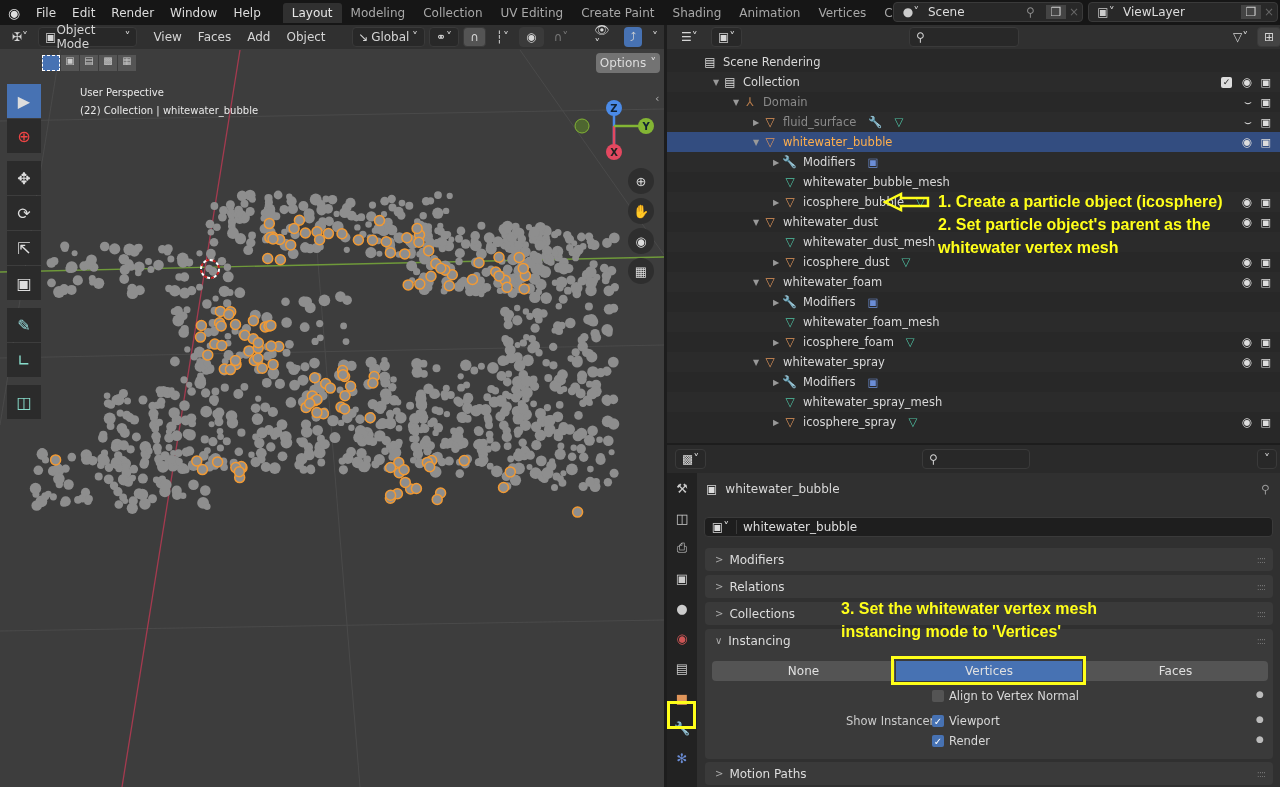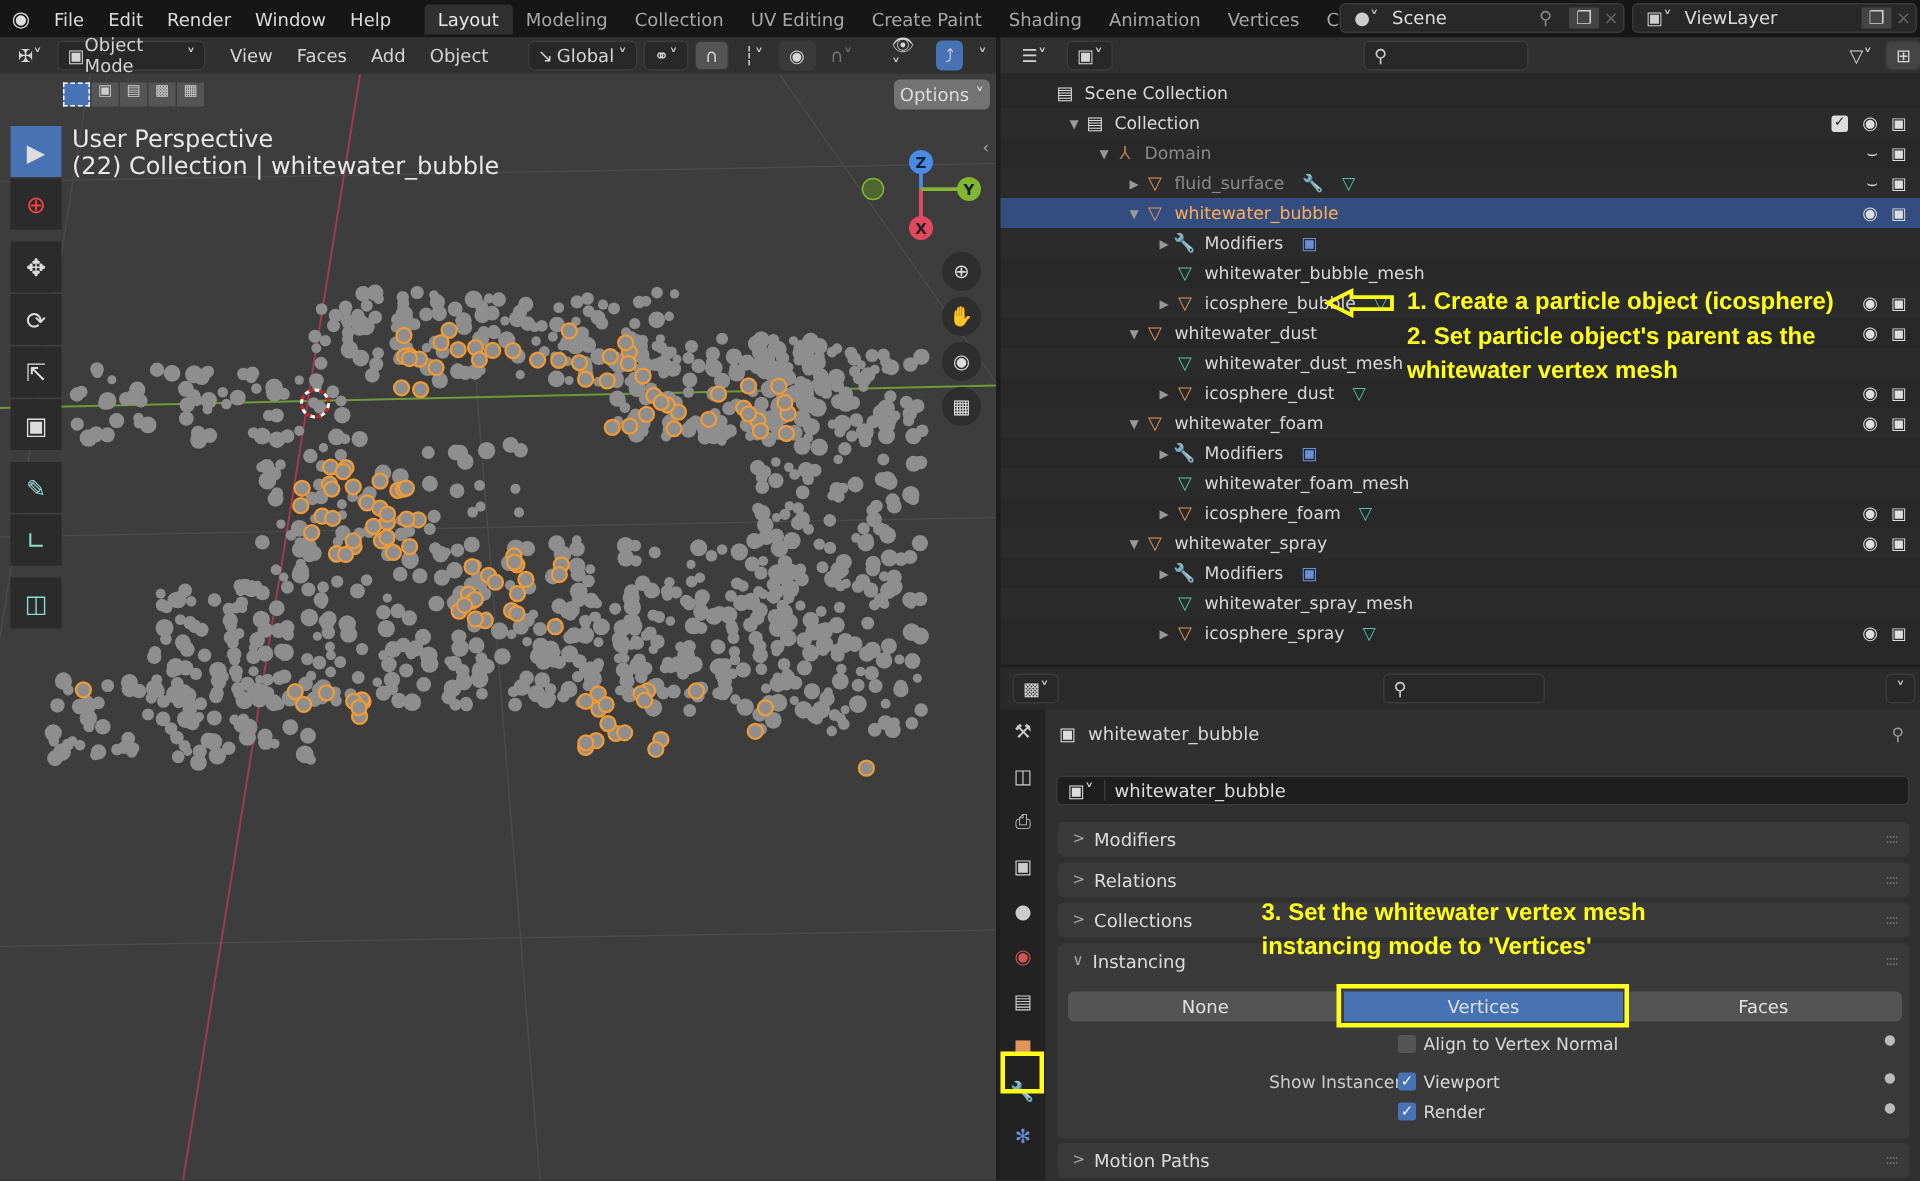--- a/index.html
+++ b/index.html
@@ -1405,21 +1405,21 @@
   <span style="width:18px;height:16px;background:#4772b3;border:1px dashed #fff"></span>
   <span style="width:18px;height:16px;background:#555;color:#ccc;font-size:10px;text-align:center">▣</span>
   <span style="width:18px;height:16px;background:#555;color:#ccc;font-size:10px;text-align:center">▤</span>
   <span style="width:18px;height:16px;background:#555;color:#ccc;font-size:10px;text-align:center">▩</span>
   <span style="width:18px;height:16px;background:#555;color:#ccc;font-size:10px;text-align:center">▦</span>
 </div>
 <div class="abs" style="left:596px;top:53px;width:64px;height:20px;background:#737373;border-radius:4px;color:#ddd;font-size:12px;display:flex;align-items:center;justify-content:center;gap:4px">
   <span>Options</span>
     <span>˅</span>
 </div>
-<div class="abs" style="left:48px;top:84px;color:#e8e8e8;font-size:16px;line-height:18px">
+<div class="abs" style="left:80px;top:84px;color:#e8e8e8;font-size:10px;line-height:18px">
   <div>User Perspective</div>
   <div>(22) Collection | whitewater_bubble</div>
 </div>
 
 <div class="abs" style="left:7px;top:84px;display:flex;flex-direction:column;gap:1px">
   <div class="tool active">▶</div>
   <div class="tool" style="color:#e44">⊕</div>
   <div style="height:6px"></div>
   <div class="tool">✥</div>
   <div class="tool">⟳</div>
@@ -1460,21 +1460,21 @@
     <span style="padding-left:6px;color:#ccc">⚲</span>
   </div>
   <span class="abs hbtn" style="left:560px;top:2px">▽˅</span>
   <span class="abs hbtn box" style="left:590px;top:2px;background:#444">⊞</span>
 </div>
 <div id="outrows" class="abs" style="left:667px;top:52px;width:613px;height:380px">
     <div class="orow" style="top: 0px;">
       <span style="width: 24px; display: inline-block;"></span>
       <span class="tri"></span>
       <span class="ic" style="color: rgb(221, 221, 221);">▤</span>
-      <span class="lbl">Scene Collection</span>
+      <span class="lbl">Scene Rendering</span>
     </div>
     <div class="orow alt" style="top: 20px;">
       <span style="width: 44px; display: inline-block;"></span>
       <span class="tri">▼</span>
       <span class="ic" style="color: rgb(221, 221, 221);">▤</span>
       <span class="lbl">Collection</span>
       <span class="chk">✓</span>
       <span class="eye">◉</span>
       <span class="cam">▣</span>
     </div>

